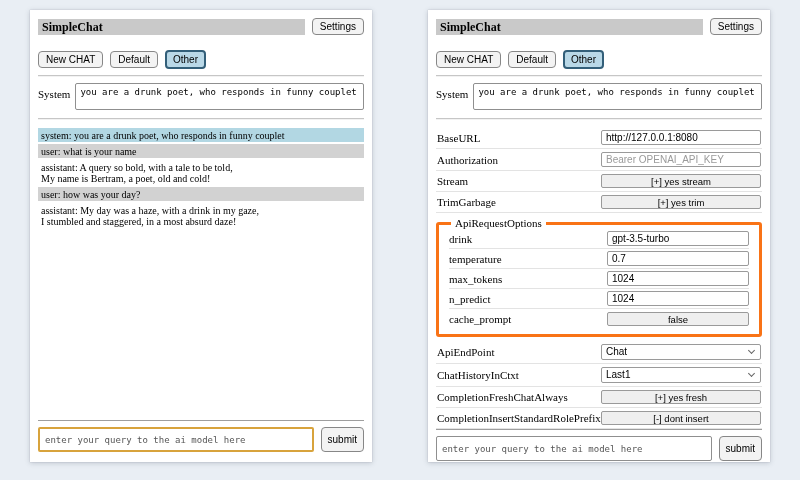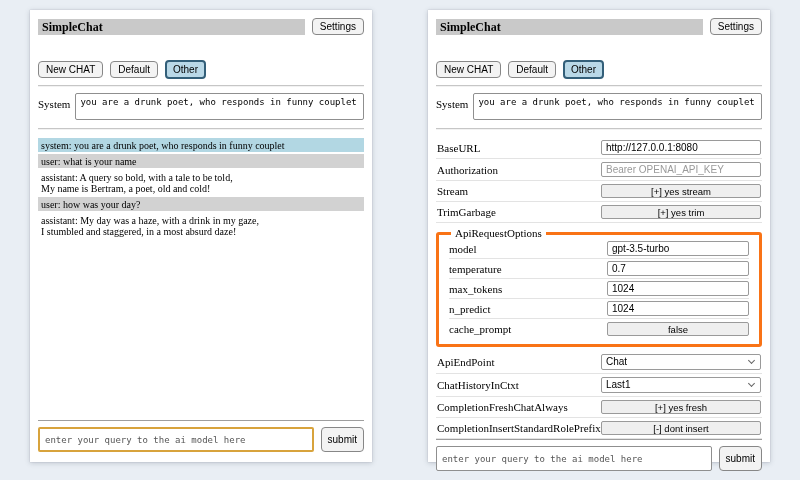--- a/index.html
+++ b/index.html
@@ -23,21 +23,21 @@
   .titlebar {
     flex:1; background:#c9c9c9; color:#000;
     font-weight:bold; font-size:12px; line-height:16px; height:16px;
     padding:0 4px; margin-top:1px;
   }
   .btn {
     font-family:"Liberation Sans", sans-serif; font-size:10px; color:#000;
     background:#f3f3f3; border:1px solid #878787; border-radius:4px;
     padding:2px 7px; line-height:11px; cursor:pointer; white-space:nowrap;
   }
-  .toolbar { display:flex; gap:7px; margin-top:25px; align-items:center; }
+  .toolbar { display:flex; gap:7px; margin-top:15px; align-items:center; }
   .btn-selected { background:#b9d8e7; border:2px solid #335f79; padding:2px 6px; }
 
   hr.divider {
     border:0; border-top:1px solid #c6c6c6; border-bottom:1px solid #f2f2f2;
     margin:6px 0 5px; width:100%;
   }
 
   .sysrow { display:flex; gap:5px; align-items:flex-start; margin:1px 0 2px; }
   .syslabel { font-size:11px; color:#000; padding-top:5px; }
   .sysinput {
@@ -190,21 +190,21 @@
 
     <div class="srow">
       <span class="slabel">TrimGarbage</span>
       <button class="ctl">[+] yes trim</button>
     </div>
 
     <fieldset class="aro">
       <legend>ApiRequestOptions</legend>
 
       <div class="srow">
-        <span class="slabel">model</span>
+        <span class="slabel">drink</span>
         <input class="ctl" value="gpt-3.5-turbo" style="">
       </div>
 
       <div class="srow">
         <span class="slabel">temperature</span>
         <input class="ctl" value="0.7" style="">
       </div>
 
       <div class="srow">
         <span class="slabel">max_tokens</span>

